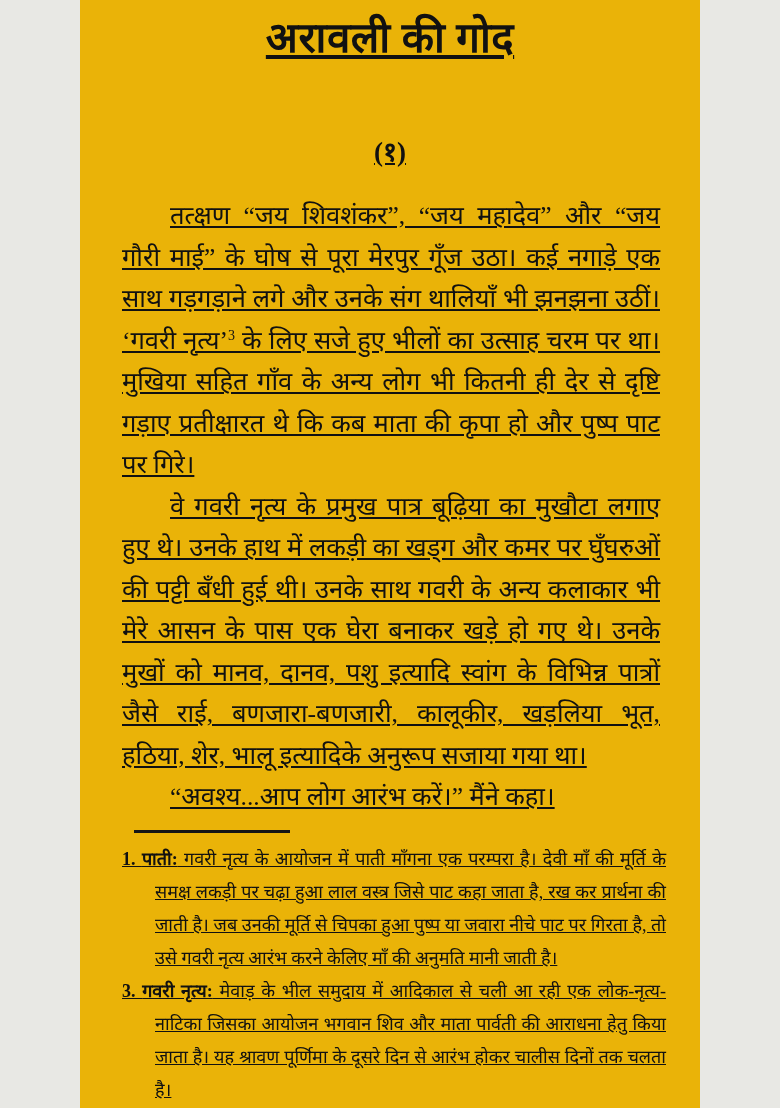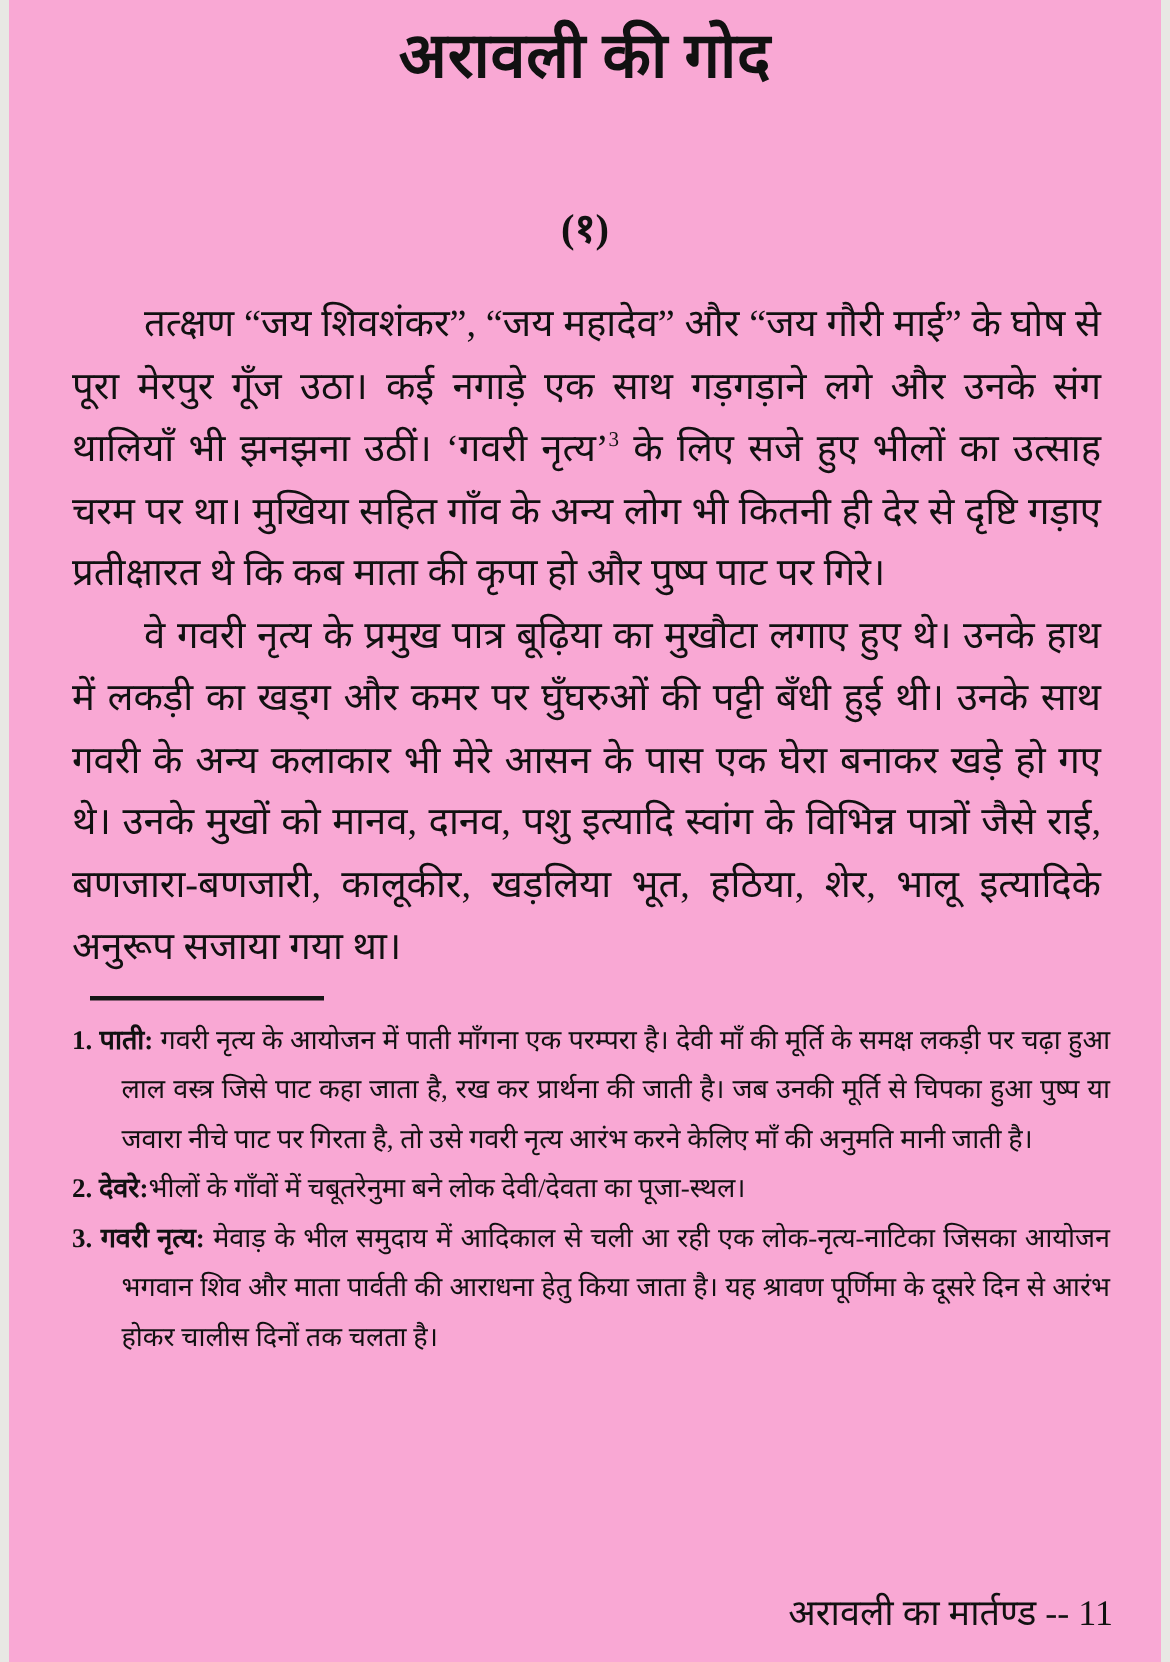--- a/index.html
+++ b/index.html
@@ -2,28 +2,29 @@
 <html lang="hi"><head>
 <meta charset="utf-8">
 <style>
   html, body {
     margin: 0;
     padding: 0;
     background: #e8e8e4;
   }
   .page {
     position: relative;
-    width: 768px;
+    width: 620px;
     height: 1108px;
     margin: 0 auto;
-    background: #f9a8d4;
+    background: #eab308;
     color: #111;
     font-family: "Liberation Serif", "DejaVu Serif", serif;
     overflow: hidden;
     box-sizing: border-box;
+    text-decoration: underline;
   }
   .page-title {
     margin: 14px 0 0 0;
     text-align: center;
     font-size: 42px;
     line-height: 1.15;
     font-weight: bold;
     letter-spacing: 0.5px;
   }
   .section-marker {
@@ -79,21 +80,20 @@
 </style>
 </head>
 <body>
 
 <div class="page">
   <h1 class="page-title">अरावली की गोद</h1>
   <div class="section-marker">(१)</div>
   <div class="body-text">
       <p class="para">तत्क्षण “जय शिवशंकर”, “जय महादेव” और “जय गौरी माई” के घोष से पूरा मेरपुर गूँज उठा। कई नगाड़े एक साथ गड़गड़ाने लगे और उनके संग थालियाँ भी झनझना उठीं। ‘गवरी नृत्य’<sup>3</sup> के लिए सजे हुए भीलों का उत्साह चरम पर था। मुखिया सहित गाँव के अन्य लोग भी कितनी ही देर से दृष्टि गड़ाए प्रतीक्षारत थे कि कब माता की कृपा हो और पुष्प पाट पर गिरे।</p>
       <p class="para">वे गवरी नृत्य के प्रमुख पात्र बूढ़िया का मुखौटा लगाए हुए थे। उनके हाथ में लकड़ी का खड्ग और कमर पर घुँघरुओं की पट्टी बँधी हुई थी। उनके साथ गवरी के अन्य कलाकार भी मेरे आसन के पास एक घेरा बनाकर खड़े हो गए थे। उनके मुखों को मानव, दानव, पशु इत्यादि स्वांग के विभिन्न पात्रों जैसे राई, बणजारा-बणजारी, कालूकीर, खड़लिया भूत, हठिया, शेर, भालू इत्यादिके अनुरूप सजाया गया था।</p>
+      <p class="para">“अवश्य...आप लोग आरंभ करें।” मैंने कहा।</p>
     </div>
   <hr class="footnote-sep">
   <div class="footnotes">
       <p class="footnote"><span class="fn-num">1. </span><span class="fn-term">पाती:</span><span> गवरी नृत्य के आयोजन में पाती माँगना एक परम्परा है। देवी माँ की मूर्ति के समक्ष लकड़ी पर चढ़ा हुआ लाल वस्त्र जिसे पाट कहा जाता है, रख कर प्रार्थना की जाती है। जब उनकी मूर्ति से चिपका हुआ पुष्प या जवारा नीचे पाट पर गिरता है, तो उसे गवरी नृत्य आरंभ करने केलिए माँ की अनुमति मानी जाती है।</span></p>
-      <p class="footnote"><span class="fn-num">2. </span><span class="fn-term">देवरे:</span><span>भीलों के गाँवों में चबूतरेनुमा बने लोक देवी/देवता का पूजा-स्थल।</span></p>
       <p class="footnote"><span class="fn-num">3. </span><span class="fn-term">गवरी नृत्य:</span><span> मेवाड़ के भील समुदाय में आदिकाल से चली आ रही एक लोक-नृत्य-नाटिका जिसका आयोजन भगवान शिव और माता पार्वती की आराधना हेतु किया जाता है। यह श्रावण पूर्णिमा के दूसरे दिन से आरंभ होकर चालीस दिनों तक चलता है।</span></p>
     </div>
-  <div class="page-footer">अरावली का मार्तण्ड --  11</div>
 </div>
 
 </body></html>

